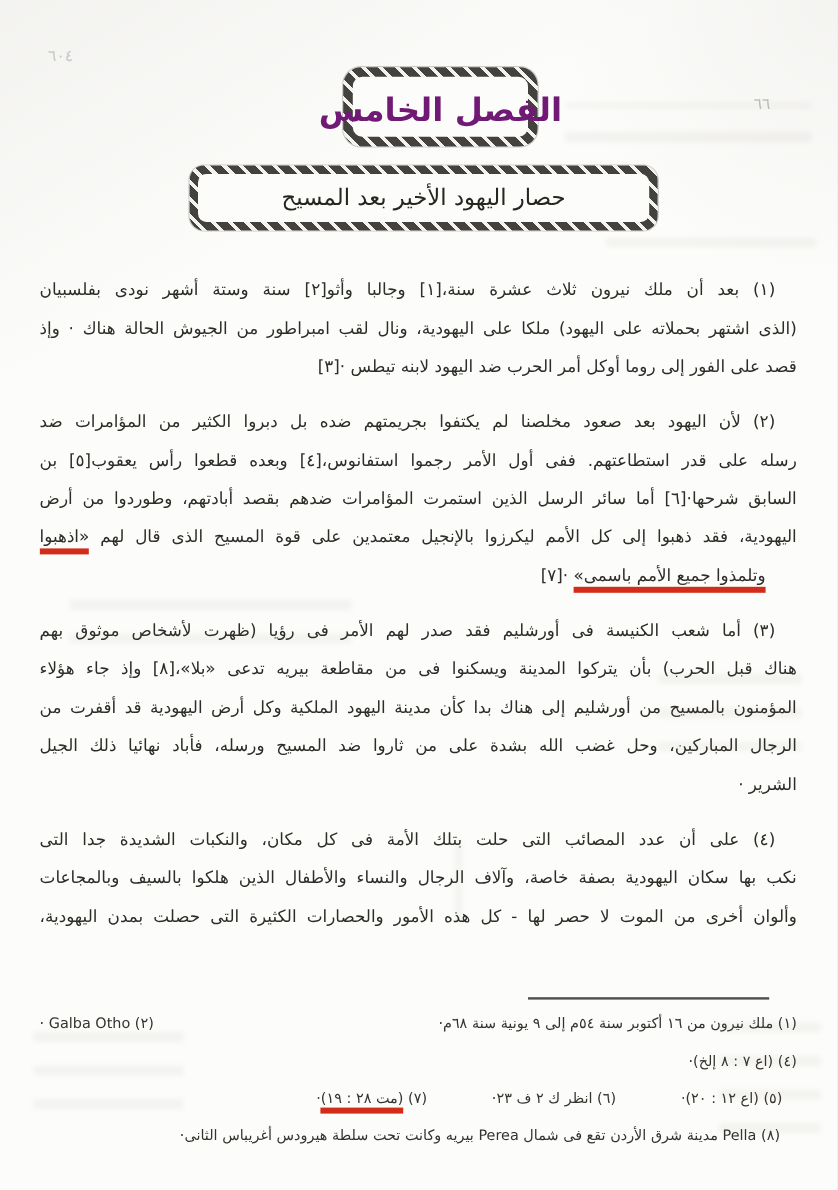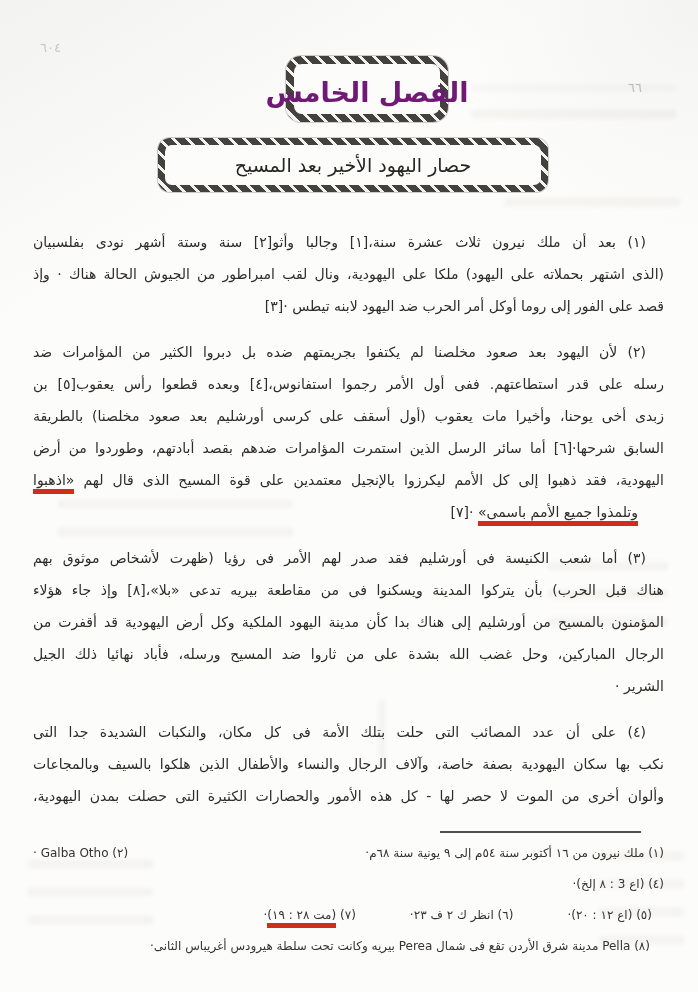--- a/index.html
+++ b/index.html
@@ -87,21 +87,20 @@
 
     <div class="para">
       <div class="line j ind">(١) بعد أن ملك نيرون ثلاث عشرة سنة،[١] وجالبا وأثو[٢] سنة وستة أشهر نودى بفلسبيان</div>
       <div class="line j">(الذى اشتهر بحملاته على اليهود) ملكا على اليهودية، ونال لقب امبراطور من الجيوش الحالة هناك · وإذ</div>
       <div class="line end">قصد على الفور إلى روما أوكل أمر الحرب ضد اليهود لابنه تيطس ·[٣]</div>
     </div>
 
     <div class="para">
       <div class="line j ind">(٢) لأن اليهود بعد صعود مخلصنا لم يكتفوا بجريمتهم ضده بل دبروا الكثير من المؤامرات ضد</div>
       <div class="line j">رسله على قدر استطاعتهم. ففى أول الأمر رجموا استفانوس،[٤] وبعده قطعوا رأس يعقوب[٥] بن</div>
-      <div class="line j">زبدى أخى يوحنا، وأخيرا مات يعقوب (أول أسقف على كرسى أورشليم بعد صعود مخلصنا) بالطريقة</div>
       <div class="line j">السابق شرحها·[٦] أما سائر الرسل الذين استمرت المؤامرات ضدهم بقصد أبادتهم، وطوردوا من أرض</div>
       <div class="line j"><span>اليهودية، فقد ذهبوا إلى كل الأمم ليكرزوا بالإنجيل معتمدين على قوة المسيح الذى قال لهم </span><span class="redul" style="border-bottom-color: rgb(210, 45, 27);">«اذهبوا</span></div>
       <div class="line end indent-sm"><span class="redul" style="border-bottom-color: rgb(210, 45, 27);">وتلمذوا جميع الأمم باسمى»</span><span> ·[٧]</span></div>
     </div>
 
     <div class="para">
       <div class="line j ind">(٣) أما شعب الكنيسة فى أورشليم فقد صدر لهم الأمر فى رؤيا (ظهرت لأشخاص موثوق بهم</div>
       <div class="line j">هناك قبل الحرب) بأن يتركوا المدينة ويسكنوا فى من مقاطعة بيريه تدعى «بلا»،[٨] وإذ جاء هؤلاء</div>
       <div class="line j">المؤمنون بالمسيح من أورشليم إلى هناك بدا كأن مدينة اليهود الملكية وكل أرض اليهودية قد أقفرت من</div>
       <div class="line j">الرجال المباركين، وحل غضب الله بشدة على من ثاروا ضد المسيح ورسله، فأباد نهائيا ذلك الجيل</div>
@@ -117,21 +116,21 @@
   </div>
 
   <div class="fnsep"></div>
 
   <div class="footnotes">
     <div class="fnrow between">
       <span>(١) ملك نيرون من ١٦ أكتوبر سنة ٥٤م إلى ٩ يونية سنة ٦٨م·</span>
       <span>(٢) Galba Otho ·</span>
     </div>
     <div class="fnrow between">
-      <span>(٤) (اع 3 : ٨ إلخ)·</span>
+      <span>(٤) (اع ٧ : ٨ إلخ)·</span>
     </div>
     <div class="fnrow spread">
       <span>(٥) (اع ١٢ : ٢٠)·</span>
       <span>(٦) انظر ك ٢ ف ٢٣·</span>
       <span><span>(٧) </span><span class="redul" style="border-bottom-color: rgb(210, 45, 27);">(مت ٢٨ : ١٩)</span><span>·</span></span>
     </div>
     <div class="fnrow single">
       <span>(٨) Pella مدينة شرق الأردن تقع فى شمال Perea بيريه وكانت تحت سلطة هيرودس أغريباس الثانى·</span>
     </div>
   </div>

